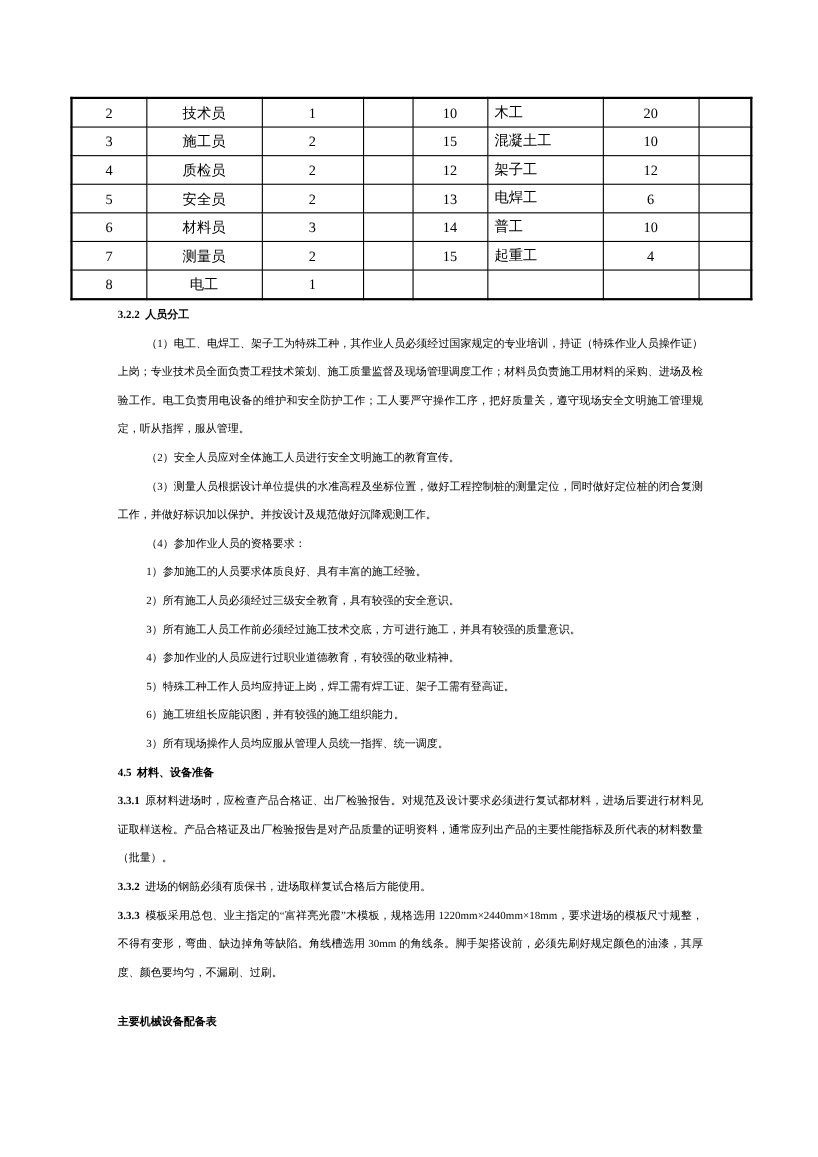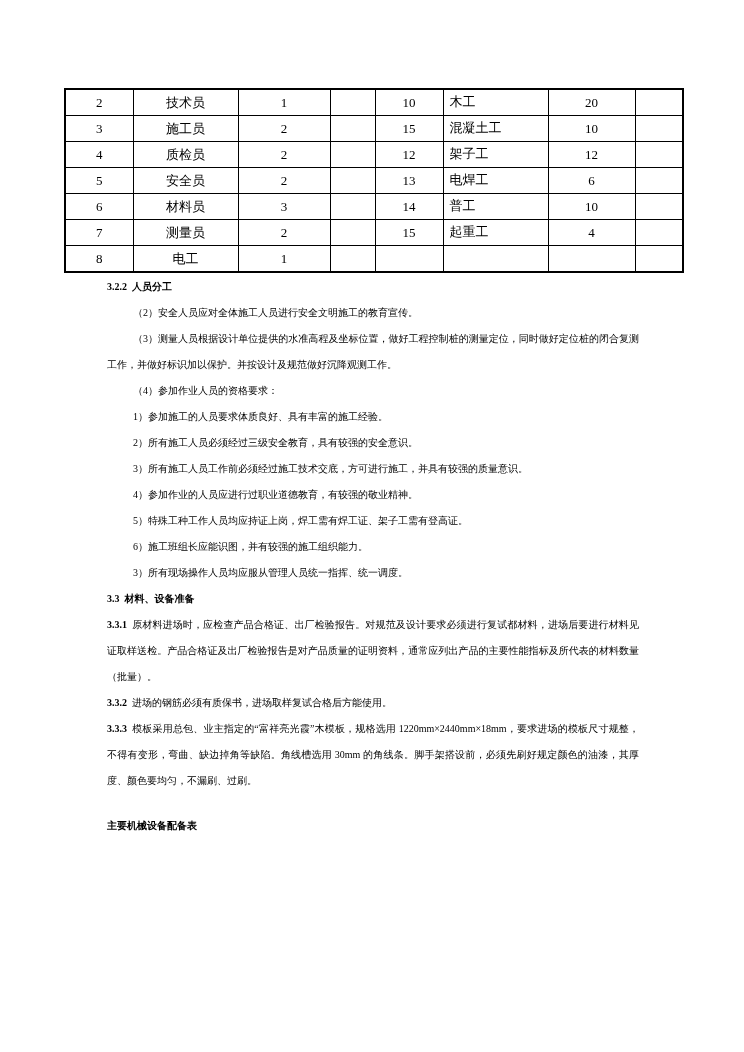--- a/index.html
+++ b/index.html
@@ -133,30 +133,31 @@
         <td></td>
         <td class="nr"></td>
         <td></td>
         <td></td>
       </tr>
     </tbody>
   </table>
 
   <div class="bodytext">
     <p><span class="b num">3.2.2</span><span class="b">人员分工</span></p>
+    <p class="indent">（1）电工、电焊工、架子工为特殊工种，其作业人员必须经过国家规定的专业培训，持证（特殊作业人员操作证）上岗；专业技术员全面负责工程技术策划、施工质量监督及现场管理调度工作；材料员负责施工用材料的采购、进场及检验工作。电工负责用电设备的维护和安全防护工作；工人要严守操作工序，把好质量关，遵守现场安全文明施工管理规定，听从指挥，服从管理。</p>
     <p class="indent">（2）安全人员应对全体施工人员进行安全文明施工的教育宣传。</p>
     <p class="indent">（3）测量人员根据设计单位提供的水准高程及坐标位置，做好工程控制桩的测量定位，同时做好定位桩的闭合复测工作，并做好标识加以保护。并按设计及规范做好沉降观测工作。</p>
     <p class="indent">（4）参加作业人员的资格要求：</p>
     <p class="indent">1）参加施工的人员要求体质良好、具有丰富的施工经验。</p>
     <p class="indent">2）所有施工人员必须经过三级安全教育，具有较强的安全意识。</p>
     <p class="indent">3）所有施工人员工作前必须经过施工技术交底，方可进行施工，并具有较强的质量意识。</p>
     <p class="indent">4）参加作业的人员应进行过职业道德教育，有较强的敬业精神。</p>
     <p class="indent">5）特殊工种工作人员均应持证上岗，焊工需有焊工证、架子工需有登高证。</p>
     <p class="indent">6）施工班组长应能识图，并有较强的施工组织能力。</p>
     <p class="indent">3）所有现场操作人员均应服从管理人员统一指挥、统一调度。</p>
-    <p><span class="b num">3.3</span><span class="b">材料、设备准备</span></p>
+    <p><span class="b num">4.5</span><span class="b">材料、设备准备</span></p>
     <p><span class="b num">3.3.1</span><span>原材料进场时，应检查产品合格证、出厂检验报告。对规范及设计要求必须进行复试都材料，进场后要进行材料见证取样送检。产品合格证及出厂检验报告是对产品质量的证明资料，通常应列出产品的主要性能指标及所代表的材料数量（批量）。</span></p>
     <p><span class="b num">3.3.2</span><span>进场的钢筋必须有质保书，进场取样复试合格后方能使用。</span></p>
     <p><span class="b num">3.3.3</span><span>模板采用总包、业主指定的“富祥亮光霞”木模板，规格选用 1220mm×2440mm×18mm，要求进场的模板尺寸规整，不得有变形，弯曲、缺边掉角等缺陷。角线槽选用 30mm 的角线条。脚手架搭设前，必须先刷好规定颜色的油漆，其厚度、颜色要均匀，不漏刷、过刷。</span></p>
     <p class="mt"><span class="b">主要机械设备配备表</span></p>
   </div>
 
 </div>
 
 </body></html>

